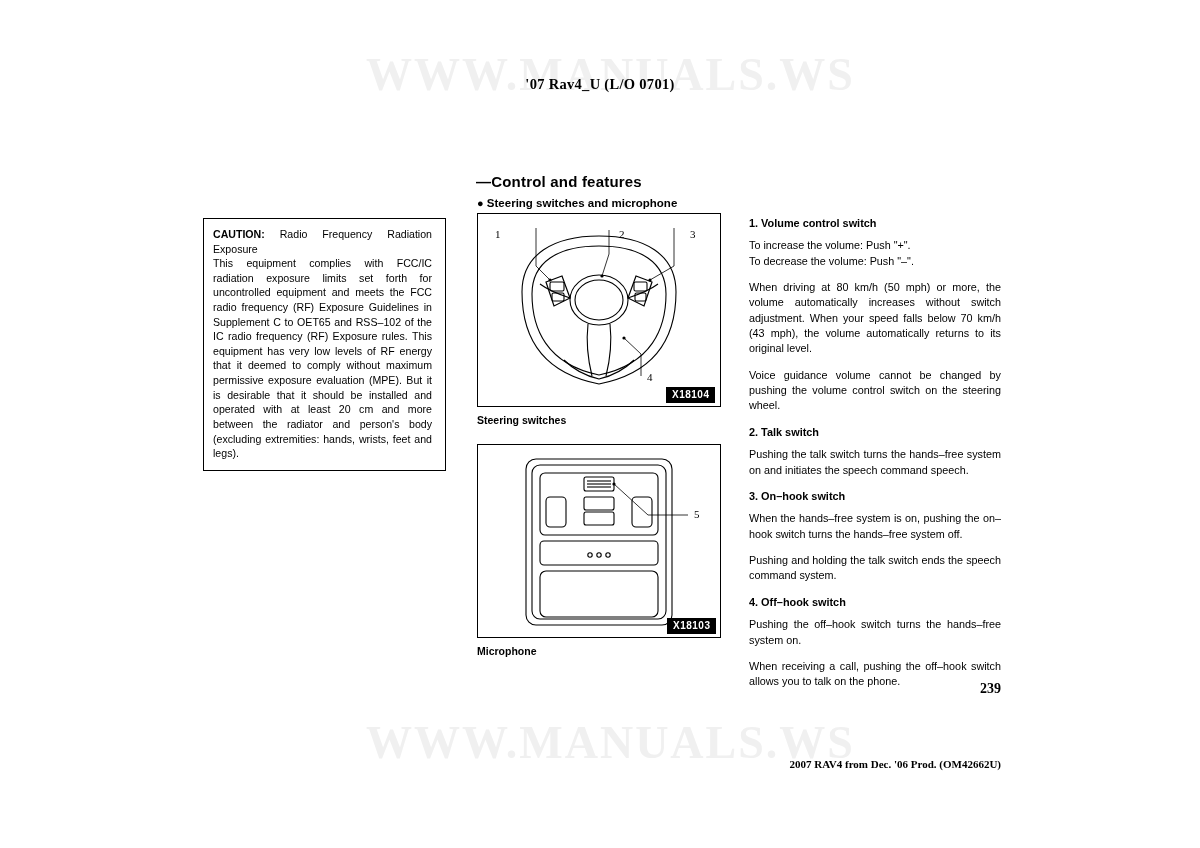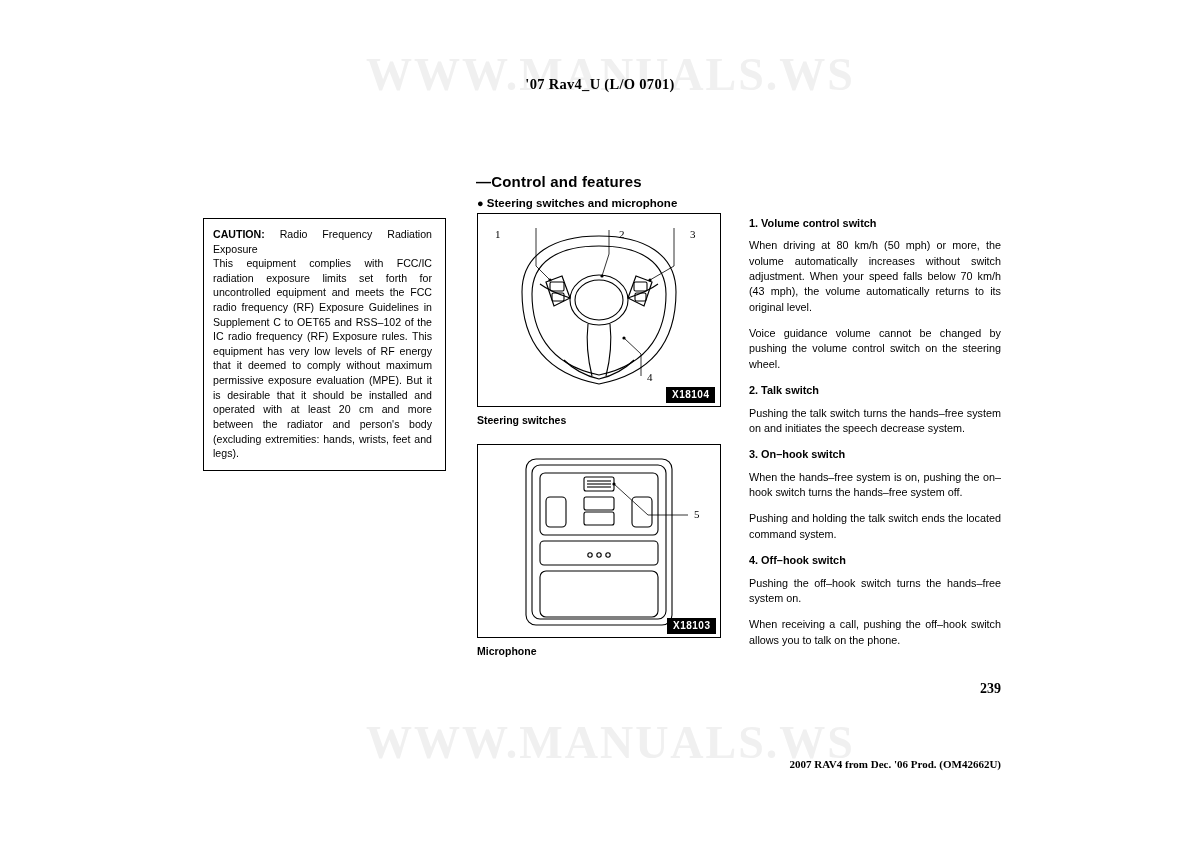--- a/index.html
+++ b/index.html
@@ -276,29 +276,31 @@
       </g>
     </svg>
     <div class="fig-num" style="left:216px; top:63px;">5</div>
   </div>
   <div class="fig-caption cap-mic">Microphone</div>
   <div class="fig-tag tag-mic">X18103</div>
 
   <div class="right-col">
 
     <h4>1. Volume control switch</h4>
+    <p class="group" style="white-space:pre-line">To increase the volume: Push "+".
+To decrease the volume: Push "–".</p>
     <p>When driving at 80 km/h (50 mph) or more, the volume automatically increases without switch adjustment. When your speed falls below 70 km/h (43 mph), the volume automatically returns to its original level.</p>
     <p>Voice guidance volume cannot be changed by pushing the volume control switch on the steering wheel.</p>
 
     <h4>2. Talk switch</h4>
-    <p>Pushing the talk switch turns the hands–free system on and initiates the speech decrease system.</p>
+    <p>Pushing the talk switch turns the hands–free system on and initiates the speech command speech.</p>
 
     <h4>3. On–hook switch</h4>
     <p>When the hands–free system is on, pushing the on–hook switch turns the hands–free system off.</p>
-    <p>Pushing and holding the talk switch ends the located command system.</p>
+    <p>Pushing and holding the talk switch ends the speech command system.</p>
 
     <h4>4. Off–hook switch</h4>
     <p>Pushing the off–hook switch turns the hands–free system on.</p>
     <p class="tight">When receiving a call, pushing the off–hook switch allows you to talk on the phone.</p>
   </div>
 
   <div class="page-number">239</div>
   <div class="footer-note">2007 RAV4 from Dec. '06 Prod. (OM42662U)</div>
 
 </div>

